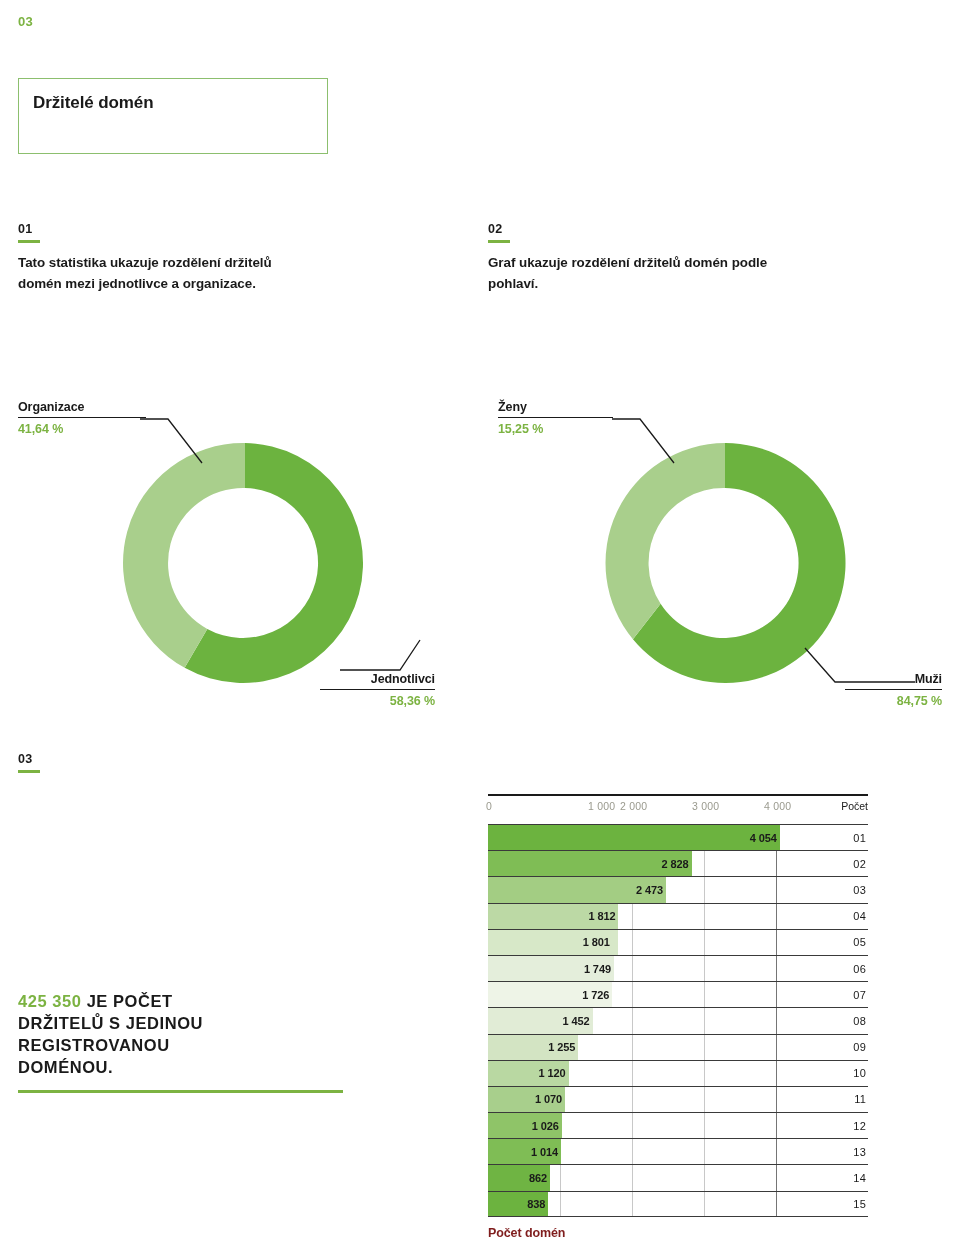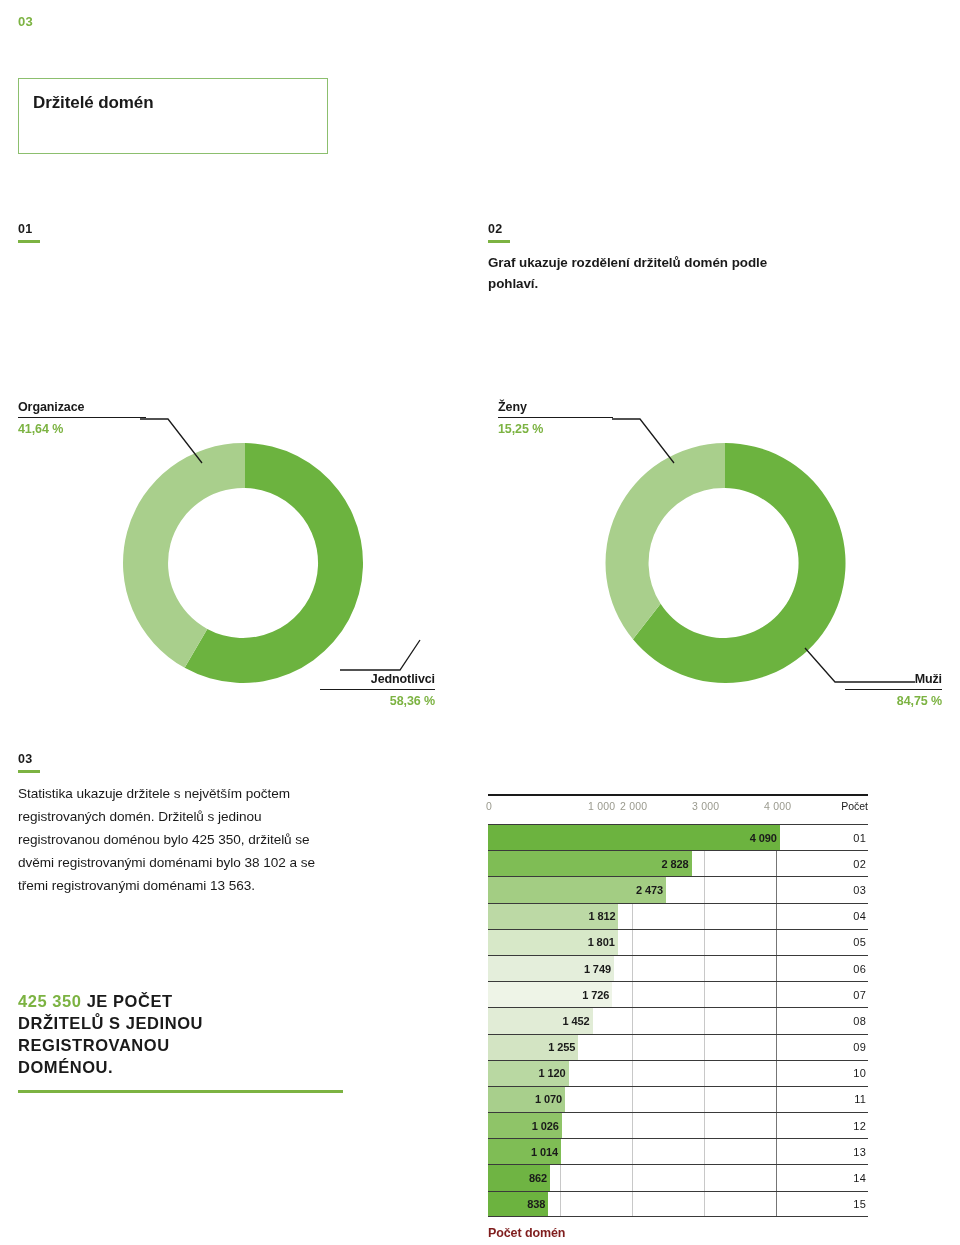--- a/index.html
+++ b/index.html
@@ -100,32 +100,32 @@
 
   <div class="page-num">03</div>
 
   <div class="title-box">
     <div class="t">Držitelé domén</div>
   </div>
 
   <div class="block" id="block01">
     <div class="num">01</div>
     <div class="rule"></div>
+    <div class="body">Tato statistika ukazuje rozdělení držitelů domén mezi jednotlivce a organizace.</div>
   </div>
 
   <div class="block" id="block02">
     <div class="num">02</div>
     <div class="rule"></div>
     <div class="body">Graf ukazuje rozdělení držitelů domén podle pohlaví.</div>
   </div>
 
   <div class="block" id="block03">
     <div class="num">03</div>
     <div class="rule"></div>
-    <div class="body">Statistika ukazuje držitele s největším počtem registrovaných domén. Držitelů s jedinou registrovanou doménou bylo 425 350, držitelů se dvěmi registrovanými doménami bylo 38 102 a se třemi registrovanými doménami 13 563.</div>
   </div>
 
   <div class="callout">
     <div class="line"><span class="hl">425 350</span><span> JE POČET</span></div>
     <div class="line">DRŽITELŮ S JEDINOU</div>
     <div class="line">REGISTROVANOU</div>
     <div class="line">DOMÉNOU.</div>
     <div class="underline"></div>
   </div>
 
@@ -195,41 +195,41 @@
   <div class="gridlines" id="bar-gridlines">
       <i style="left: 72px;"></i>
       <i style="left: 144px;"></i>
       <i style="left: 216px;"></i>
       <i style="left: 288px;"></i>
       <i class="solid" style="left: 288px;"></i>
     </div>
   <div class="rows" id="bar-rows">
       <div class="row">
         <div class="fill" style="width: 291.888px; background: rgb(108, 179, 63);"></div>
-        <span class="v" style="left: 251.888px; width: 37px; text-align: right;">4 090</span>
+        <span class="v" style="left: 251.888px; width: 37px; text-align: right;">4 054</span>
         <span class="rank">01</span>
       </div>
       <div class="row">
         <div class="fill" style="width: 203.616px; background: rgb(127, 189, 85);"></div>
         <span class="v" style="left: 163.616px; width: 37px; text-align: right;">2 828</span>
         <span class="rank">02</span>
       </div>
       <div class="row">
         <div class="fill" style="width: 178.056px; background: rgb(163, 205, 131);"></div>
         <span class="v" style="left: 138.056px; width: 37px; text-align: right;">2 473</span>
         <span class="rank">03</span>
       </div>
       <div class="row">
         <div class="fill" style="width: 130.464px; background: rgb(188, 217, 165);"></div>
         <span class="v" style="left: 90.464px; width: 37px; text-align: right;">1 812</span>
         <span class="rank">04</span>
       </div>
       <div class="row">
         <div class="fill" style="width: 129.672px; background: rgb(215, 232, 200);"></div>
-        <span class="v" style="left: 89.672px; width: 37px; text-align: right;">1 801</span>
+        <span class="v" style="left: 89.672px; width: 37px; text-align: center;">1 801</span>
         <span class="rank">05</span>
       </div>
       <div class="row">
         <div class="fill" style="width: 125.928px; background: rgb(228, 238, 219);"></div>
         <span class="v" style="left: 85.928px; width: 37px; text-align: right;">1 749</span>
         <span class="rank">06</span>
       </div>
       <div class="row">
         <div class="fill" style="width: 124.272px; background: rgb(238, 244, 231);"></div>
         <span class="v" style="left: 84.272px; width: 37px; text-align: right;">1 726</span>

